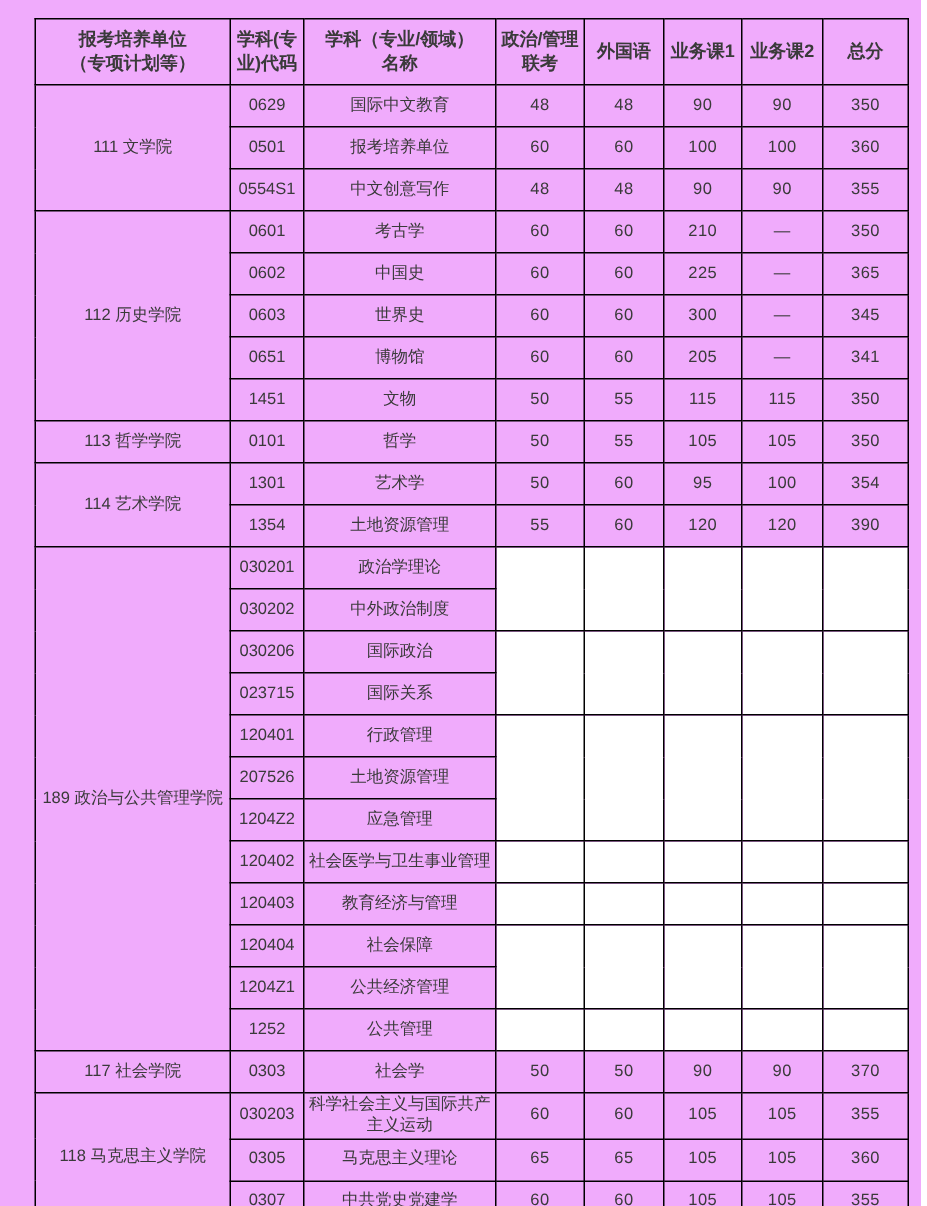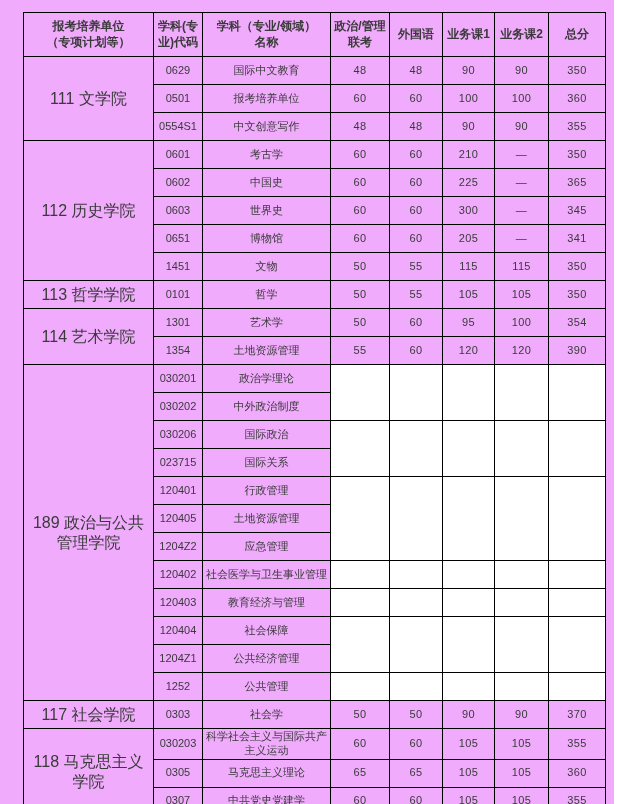--- a/index.html
+++ b/index.html
@@ -38,21 +38,21 @@
     line-height: 1.3;
     height: 41px;
     white-space: pre-line;
   }
   .score-table tbody td {
     font-size: 11px;
     line-height: 1.25;
     height: 25px;
   }
   .score-table td.unit {
-    font-size: 16px;
+    font-size: 11px;
   }
   .score-table td.num {
     font-size: 11px;
     letter-spacing: 0.3px;
   }
   .score-table td.empty {
     background: #ffffff;
   }
 </style>
 </head>
@@ -220,21 +220,21 @@
         <tr>
           <td class="code">120401</td>
           <td class="name">行政管理</td>
           <td class="num empty" rowspan="3"></td>
           <td class="num empty" rowspan="3"></td>
           <td class="num empty" rowspan="3"></td>
           <td class="num empty" rowspan="3"></td>
           <td class="num empty" rowspan="3"></td>
         </tr>
         <tr>
-          <td class="code">120405</td>
+          <td class="code">207526</td>
           <td class="name">土地资源管理</td>
         </tr>
         <tr>
           <td class="code">1204Z2</td>
           <td class="name">应急管理</td>
         </tr>
         <tr>
           <td class="code">120402</td>
           <td class="name">社会医学与卫生事业管理</td>
           <td class="num empty" rowspan="1"></td>

